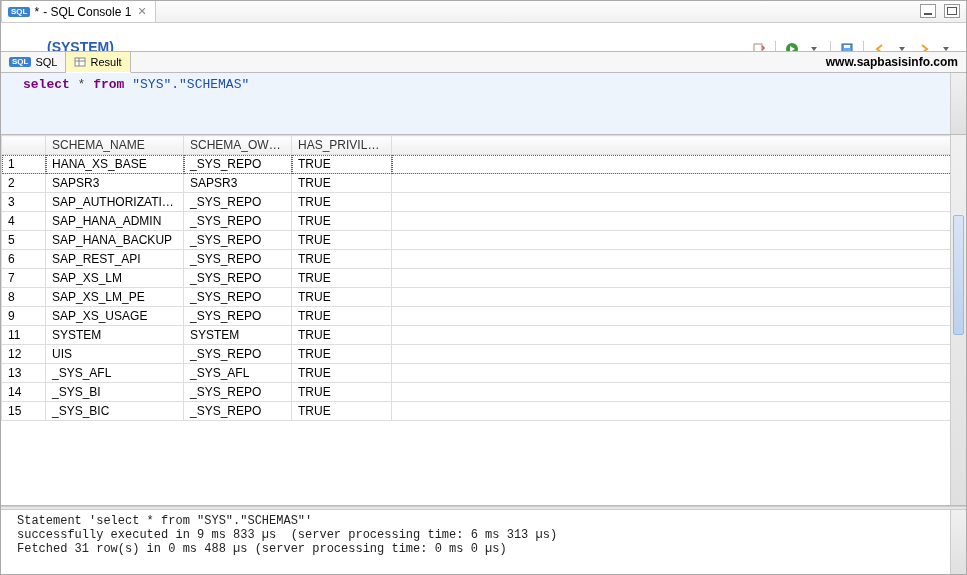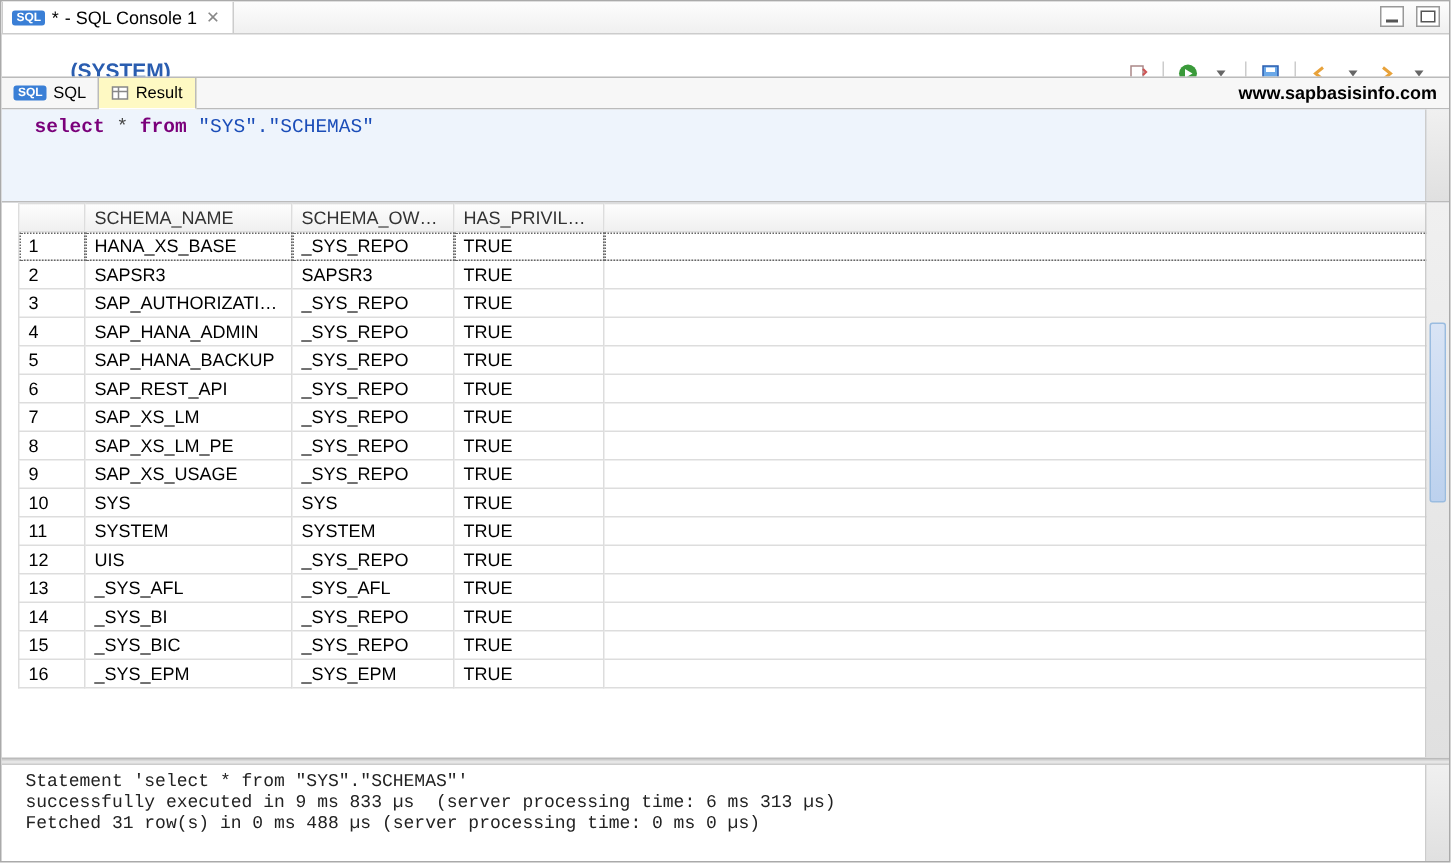--- a/index.html
+++ b/index.html
@@ -143,21 +143,20 @@
       right: 0; top: 0; bottom: 0;
       width: 16px;
       background: linear-gradient(#f0f0f0,#e0e0e0);
       border-left: 1px solid #ccc;
     }
     .results-wrap {
       flex: 1;
       overflow: hidden;
       position: relative;
       border-bottom: 1px solid #bbb;
-      padding-left: 11px;
     }
     .results-table {
       border-collapse: collapse;
       width: 100%;
       font-size: 12px;
       table-layout: fixed;
     }
     .results-table th, .results-table td {
       border: 1px solid #ddd;
       padding: 2px 6px;
@@ -387,27 +386,20 @@
           <td></td>
         </tr>
         <tr>
           <td>9</td>
           <td>SAP_XS_USAGE</td>
           <td>_SYS_REPO</td>
           <td>TRUE</td>
           <td></td>
         </tr>
         <tr>
-          <td>10</td>
-          <td>SYS</td>
-          <td>SYS</td>
-          <td>TRUE</td>
-          <td></td>
-        </tr>
-        <tr>
           <td>11</td>
           <td>SYSTEM</td>
           <td>SYSTEM</td>
           <td>TRUE</td>
           <td></td>
         </tr>
         <tr>
           <td>12</td>
           <td>UIS</td>
           <td>_SYS_REPO</td>
@@ -425,27 +417,20 @@
           <td>14</td>
           <td>_SYS_BI</td>
           <td>_SYS_REPO</td>
           <td>TRUE</td>
           <td></td>
         </tr>
         <tr>
           <td>15</td>
           <td>_SYS_BIC</td>
           <td>_SYS_REPO</td>
-          <td>TRUE</td>
-          <td></td>
-        </tr>
-        <tr>
-          <td>16</td>
-          <td>_SYS_EPM</td>
-          <td>_SYS_EPM</td>
           <td>TRUE</td>
           <td></td>
         </tr>
       </tbody>
   </table>
   <div class="results-scroll">
     <div class="results-scroll-thumb"></div>
   </div>
 </div>
 

